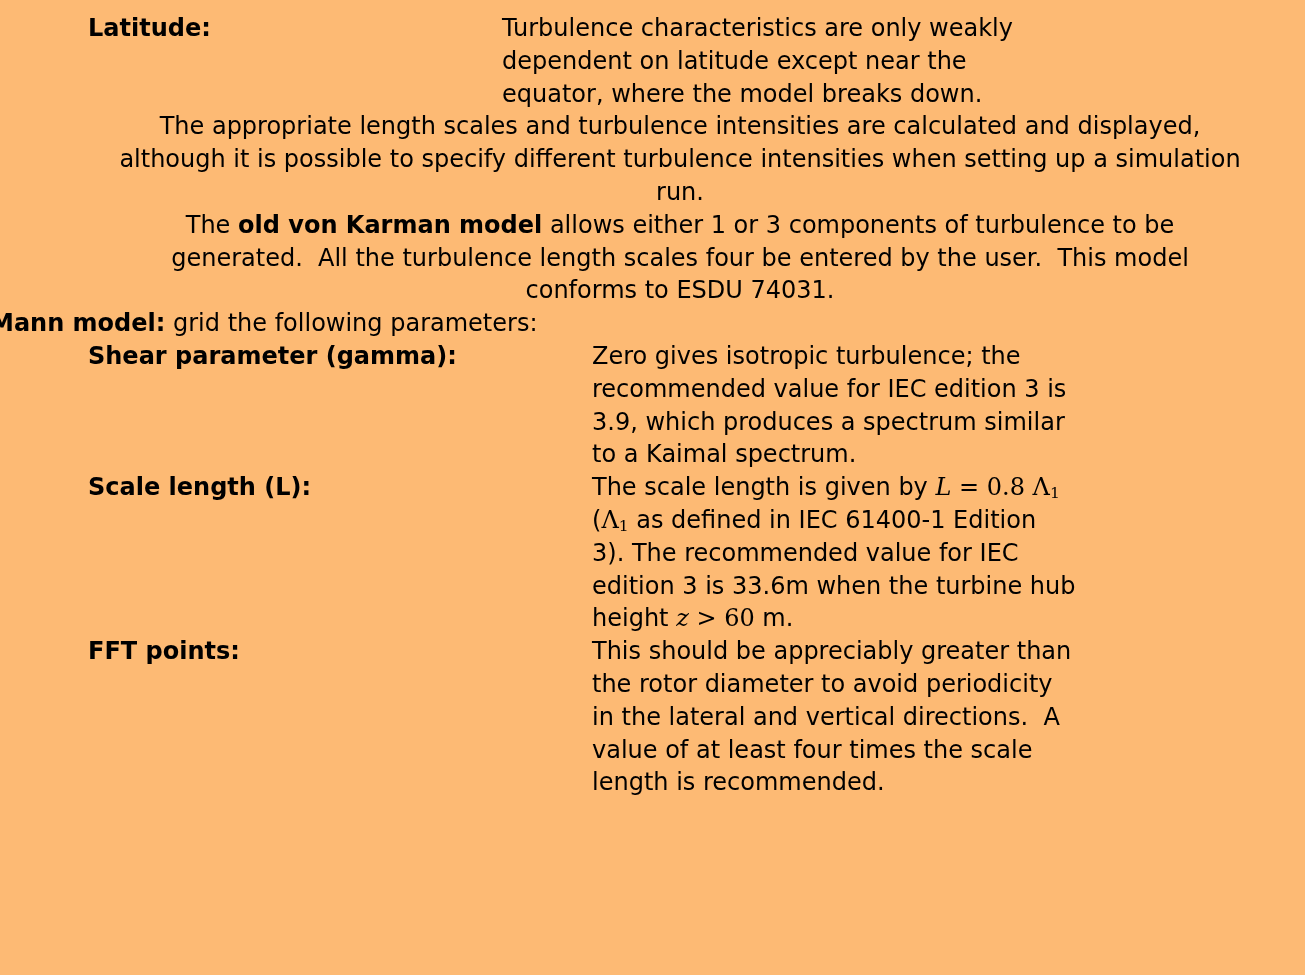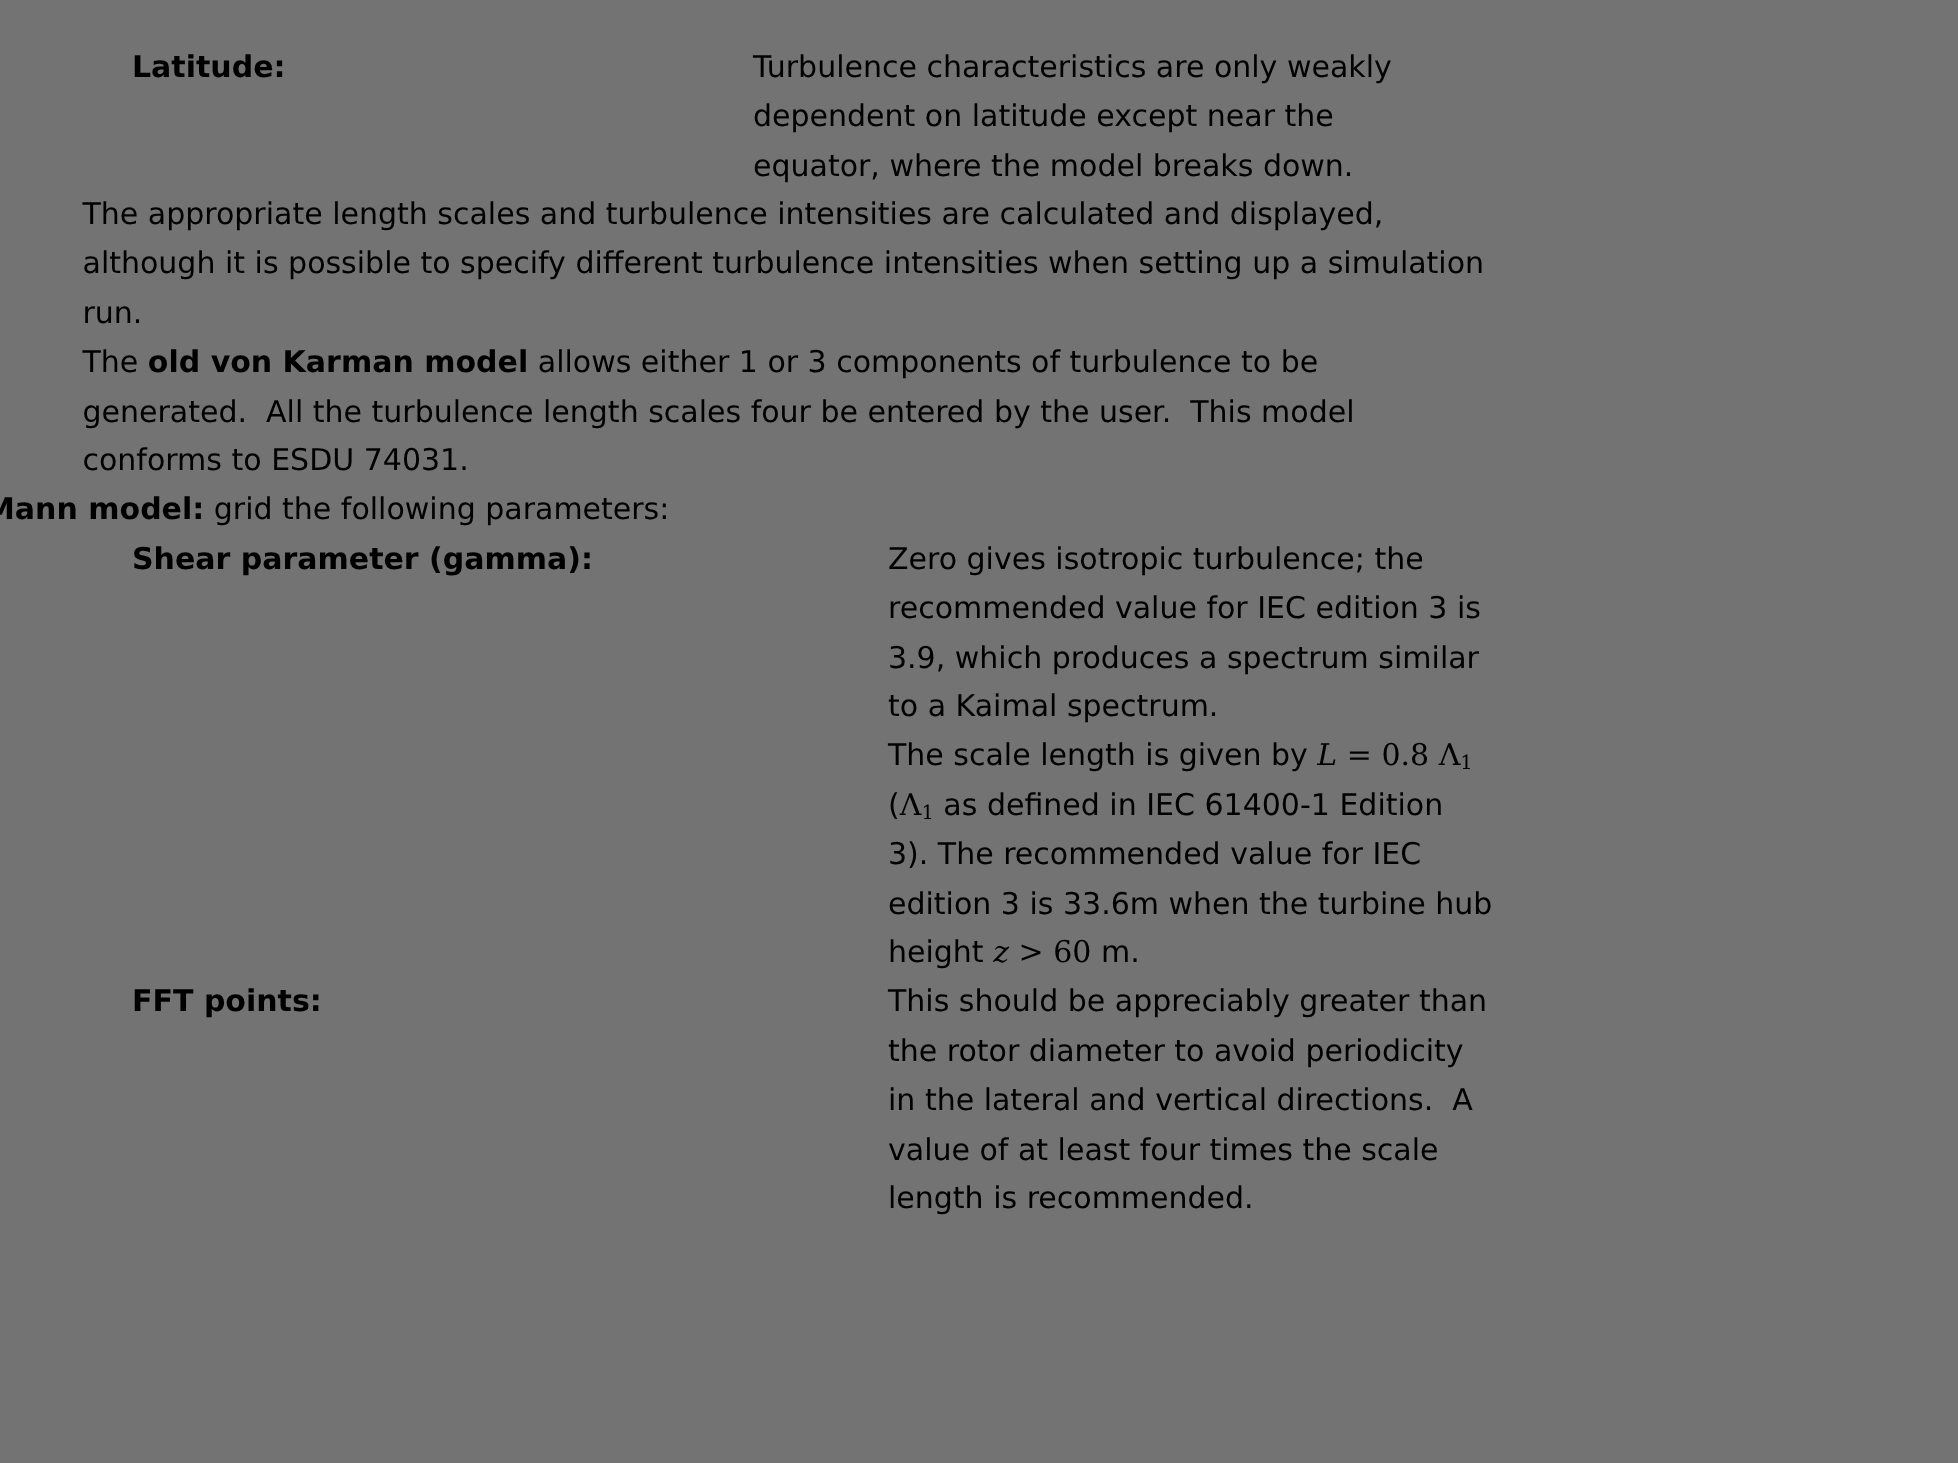--- a/index.html
+++ b/index.html
@@ -1,37 +1,37 @@
 <!DOCTYPE html>
 <html><head>
 <meta charset="utf-8">
 <style>
   html,body{margin:0;padding:0;background:#fff;}
   .page{
     position:relative;
     width:1305px;height:975px;
-    background:#737373;
+    background:#fdba74;
     overflow:hidden;
     box-sizing:border-box;
-    padding-top:28px;
+    padding-top:12px;
     font-family:"DejaVu Sans",sans-serif;
-    font-size:20px;
+    font-size:24px;
     line-height:32.8px;
     color:#000000;
   }
   .row{position:relative;}
   .label{
     position:absolute;top:0;left:88px;
     font-weight:bold;
     white-space:pre;
   }
   .desc{white-space:pre;}
   .d1{margin-left:502px;}
   .d2{margin-left:592px;}
-  .para{margin-left:55px;white-space:pre;}
+  .para{margin-left:55px;white-space:pre;text-align:center;}
   .mann{margin-left:-10px;white-space:pre;}
   .b{font-weight:bold;margin-top:45px;}
   .mi{font-family:"DejaVu Serif",serif;font-style:italic;}
   .mn{font-family:"DejaVu Serif",serif;}
   .ms{font-family:"DejaVu Serif",serif;font-size:0.65em;vertical-align:-0.22em;line-height:0;}
 </style>
 </head>
 <body>
 
 <div class="page">
@@ -55,20 +55,21 @@
 
   <div class="row">
     <div class="label">Shear parameter (gamma):</div>
     <div class="desc d2">Zero gives isotropic turbulence; the
 recommended value for IEC edition 3 is
 3.9, which produces a spectrum similar
 to a Kaimal spectrum.</div>
   </div>
 
   <div class="row">
+    <div class="label">Scale length (L):</div>
     <div class="desc d2"><span>The scale length is given by </span><span class="mi">L</span><span class="mn"> = 0.8 Λ</span><span class="ms">1</span>
 <span>(</span><span class="mn">Λ</span><span class="ms">1</span><span> as defined in IEC 61400-1 Edition</span>
 <span>3). The recommended value for IEC</span>
 <span>edition 3 is 33.6m when the turbine hub</span>
 <span>height </span><span class="mi">z</span><span class="mn"> &gt; 60</span><span> m.</span></div>
   </div>
 
   <div class="row">
     <div class="label">FFT points:</div>
   </div>

